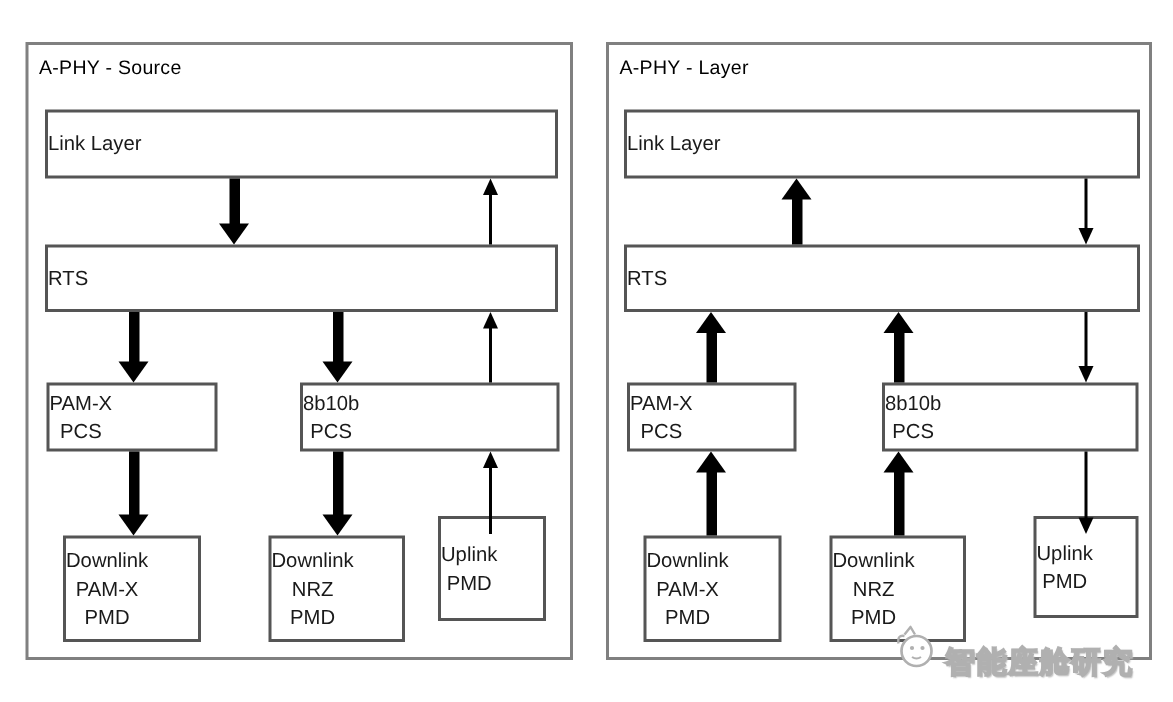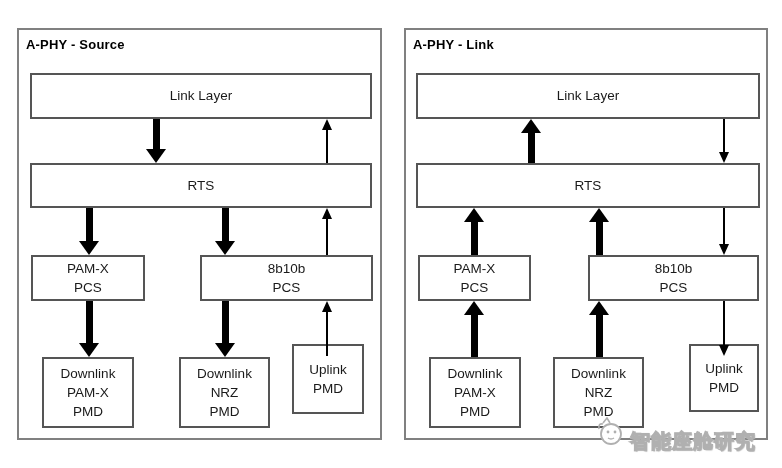--- a/index.html
+++ b/index.html
@@ -9,25 +9,25 @@
   }
   .canvas{position:absolute;left:0;top:0;width:782px;height:468px;}
   .panel{
     position:absolute;top:28px;height:412px;width:365px;
     border:2px solid #808080;background:#ffffff;box-sizing:border-box;
   }
   #panel-source{left:17px;}
   #panel-sink{left:404px;width:364px;}
   .panel-title{
     position:absolute;left:7px;top:7px;
-    font-size:13px;font-weight:bold;color:#000000;letter-spacing:0.2px;text-align:right;
+    font-size:13px;font-weight:normal;color:#000000;letter-spacing:0.2px;text-align:right;
   }
   .box{
     position:absolute;background:#ffffff;border:2px solid #555555;
-    box-sizing:border-box;display:flex;align-items:center;justify-content:center;
+    box-sizing:border-box;display:flex;align-items:center;
     text-align:center;color:#1a1a1a;font-size:13.5px;
   }
   .box .lbl{white-space:pre-line;line-height:1.42;}
   
   .b-link  {left:11px; top:43px;  width:342px;height:46px;}
   .b-rts   {left:11px; top:133px; width:342px;height:45px;}
   .b-pampcs{left:12px; top:225px; width:114px;height:46px;}
   .b-8bpcs {left:181px;top:225px; width:173px;height:46px;}
   .b-dlpam {left:23px; top:327px; width:92px; height:71px;}
   .b-dlnrz {left:160px;top:327px; width:91px; height:71px;}
@@ -116,21 +116,21 @@
         <div style="position: absolute; background: rgb(0, 0, 0); left: 6.5px; width: 7px; height: 43px; top: 0px;"></div>
         <div style="position: absolute; left: 0px; width: 0px; height: 0px; border-left: 10px solid transparent; border-right: 10px solid transparent; bottom: 0px; border-top: 14px solid rgb(0, 0, 0);"></div>
       </div>
       <div class="arrow" style="left: 302.5px; top: 271px; width: 11px; height: 55px;">
         <div style="position: absolute; background: rgb(0, 0, 0); left: 4.5px; width: 2px; height: 45px; bottom: 0px;"></div>
         <div style="position: absolute; left: 0px; width: 0px; height: 0px; border-left: 5.5px solid transparent; border-right: 5.5px solid transparent; top: 0px; border-bottom: 11px solid rgb(0, 0, 0);"></div>
       </div>
     </section>
 
   <section class="panel" id="panel-sink">
-    <div class="panel-title">A-PHY - Link</div>
+    <div class="panel-title">A-PHY - Layer</div>
     <div class="box b-link">
       <span class="lbl">Link Layer</span>
     </div>
     <div class="box b-rts">
       <span class="lbl">RTS</span>
     </div>
     <div class="box b-pampcs">
       <span class="lbl">PAM-X
 PCS</span>
     </div>

